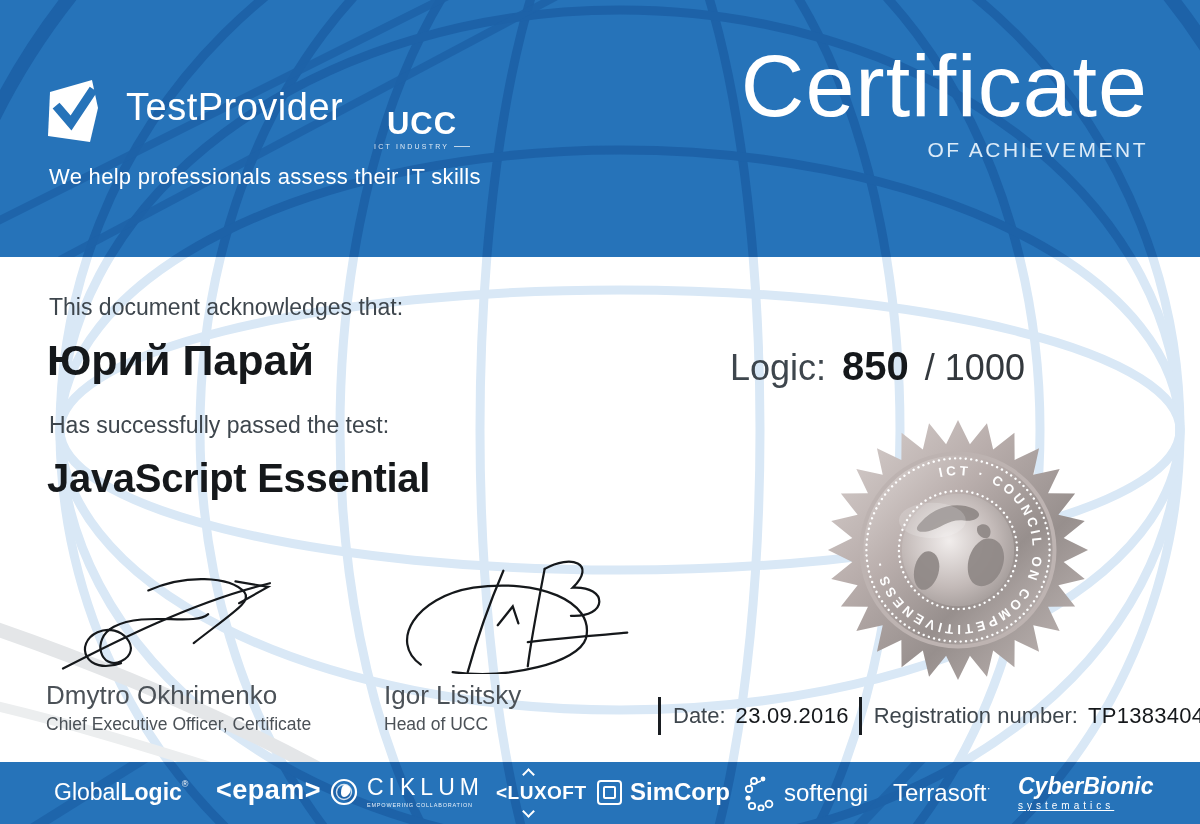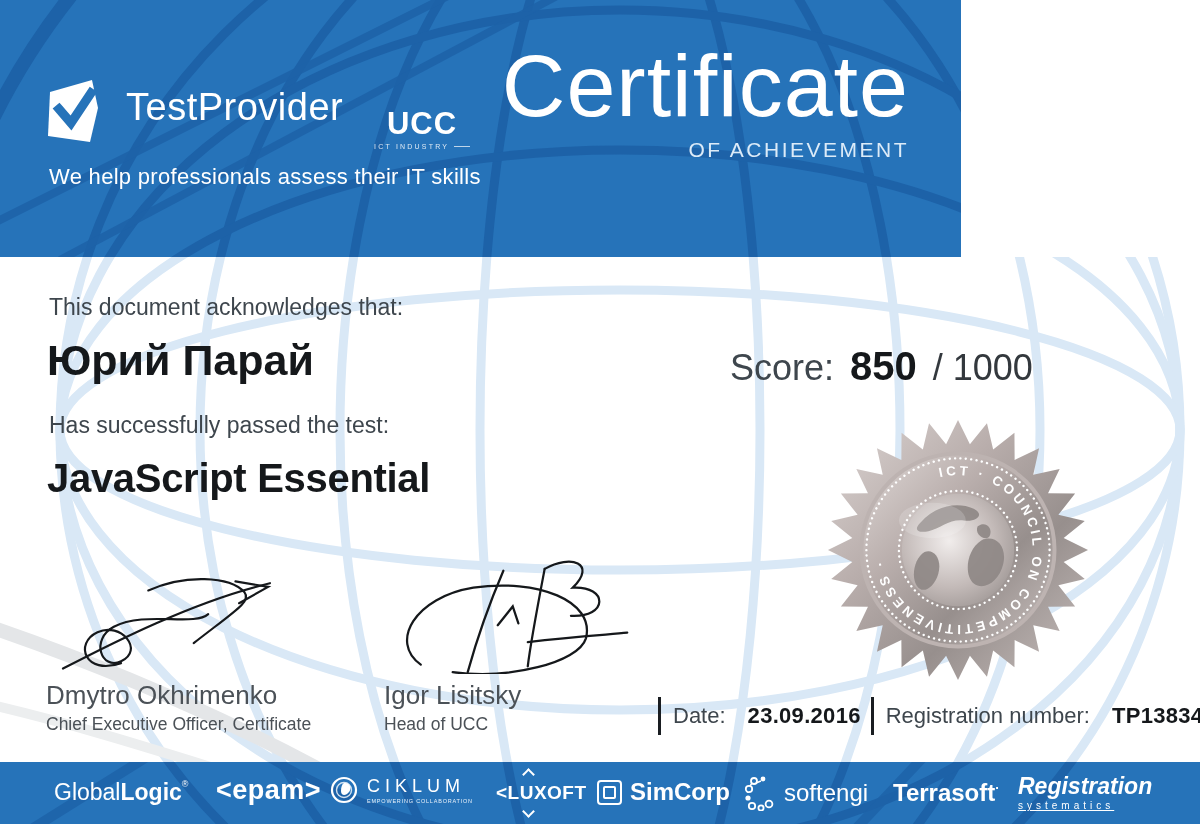--- a/index.html
+++ b/index.html
@@ -9,21 +9,21 @@
     --ink:#15181B;
     --gray-text:#3E464D;
     --sig-gray:#4B5157;
   }
   *{margin:0;padding:0;box-sizing:border-box;}
   html,body{background:#555;}
   body{font-family:"Liberation Sans",sans-serif;}
   .cert{position:relative;width:1200px;height:824px;background:#fff;overflow:hidden;margin:0 auto;}
 
   
-  .header{position:absolute;top:0;left:0;width:961px;height:257px;background:var(--blue);overflow:hidden;}
+  .header{position:absolute;top:0;left:0;width:1200px;height:257px;background:var(--blue);overflow:hidden;}
   .layer-svg{position:absolute;left:0;top:0;width:1200px;height:824px;pointer-events:none;}
   .globe-use{stroke:var(--decor-blue);}
   .wm .globe-use{stroke:var(--watermark);}
   .footer .layer-svg{top:-762px;}
   .wm .layer-svg{top:-257px;}
 
   .logo-mark{position:absolute;left:46px;top:78px;}
   .brand-text{position:absolute;left:126px;top:86px;font-size:38px;color:#fff;letter-spacing:.5px;}
   .ucc{position:absolute;left:374px;top:88px;width:96px;text-align:center;color:#fff;margin-top:20px;}
   .ucc-word{font-size:31px;font-weight:700;letter-spacing:1px;line-height:1;}
@@ -56,42 +56,42 @@
   .sig-left{left:46px;top:556px;width:320px;}
   .sig-right{left:384px;top:552px;width:300px;}
   .sig svg{display:block;}
   .sig-name{font-size:26px;margin-top:6px;color:var(--sig-gray);}
   .sig-title{font-size:17.5px;margin-top:3px;color:var(--sig-gray);}
 
   
   .meta{position:absolute;left:658px;top:696px;display:flex;align-items:center;height:40px;}
   .meta-bar{width:3px;height:38px;background:#191D21;}
   .meta-label{font-size:22px;color:var(--gray-text);margin-left:12px;white-space:nowrap;}
-  .meta-value{font-size:22px;font-weight:700;color:var(--ink);margin-left:10px;letter-spacing:.3px;white-space:nowrap;padding-left:12px;}
+  .meta-value{font-size:22px;font-weight:400;color:var(--ink);margin-left:10px;letter-spacing:.3px;white-space:nowrap;}
   .meta-bar.second{margin-left:10px;}
 
   
   .footer{position:absolute;top:762px;left:0;width:1200px;height:65px;background:var(--blue);overflow:hidden;color:#fff;}
   .partner{position:absolute;white-space:nowrap;}
   .lg-global{left:54px;top:17px;font-size:23px;}
   .lg-global .bold{font-weight:700;}
   .lg-global sup{font-size:9px;vertical-align:top;}
   .lg-epam{left:216px;top:13px;font-size:27px;font-weight:700;letter-spacing:.5px;}
   .lg-ciklum{left:330px;top:14px;display:flex;align-items:center;gap:9px;}
-  .ciklum-col .main{font-size:18px;letter-spacing:5px;line-height:1;}
+  .ciklum-col .main{font-size:23px;letter-spacing:5px;line-height:1;}
   .ciklum-col .tag{font-size:5.5px;letter-spacing:.8px;margin-top:3px;color:#E8F1FA;}
   .lg-luxoft{left:496px;top:20px;font-size:19px;font-weight:700;letter-spacing:.5px;position:relative;}
   .lux-caret{position:absolute;width:9px;height:9px;border:2px solid #fff;border-left:none;border-bottom:none;left:28px;}
   .lux-caret.up{top:-12px;transform:rotate(-45deg);}
   .lux-caret.down{bottom:-12px;transform:rotate(135deg);}
   .lg-simcorp{left:597px;top:16px;display:flex;align-items:center;gap:8px;font-size:24px;font-weight:700;}
   .sc-icon{width:25px;height:25px;border:2.5px solid #fff;border-radius:4px;display:flex;align-items:center;justify-content:center;}
   .sc-icon i{display:block;width:13px;height:13px;border:2.5px solid #fff;border-radius:2px;}
   .lg-softengi{left:744px;top:13px;display:flex;align-items:center;gap:6px;font-size:24px;}
-  .lg-terrasoft{left:893px;top:17px;font-size:24px;font-weight:bold;}
+  .lg-terrasoft{left:893px;top:17px;font-size:24px;}
   .lg-terrasoft .mark{font-size:13px;vertical-align:super;}
   .lg-cyber{left:1018px;top:13px;text-align:left;}
   .cyber-main{font-size:23px;font-weight:700;font-style:italic;line-height:1;}
   .cyber-sub{font-size:10px;letter-spacing:4px;margin-top:2px;text-decoration:underline;}
 </style>
 </head>
 <body>
 
 <svg width="0" height="0" style="position:absolute">
   <defs>
@@ -155,21 +155,21 @@
       </g>
     </svg>
   </div>
 
   <div class="ack-label">This document acknowledges that:</div>
   <div class="recipient">Юрий Парай</div>
   <div class="passed-label">Has successfully passed the test:</div>
   <div class="test-name">JavaScript Essential</div>
 
   <div class="score-row">
-    <span class="score-label">Score:</span>
+    <span class="score-label">Logic:</span>
     <span class="score-value">850</span>
     <span class="score-total">/ 1000</span>
   </div>
 
   <div class="seal-wrap">
     <svg width="264" height="264" viewBox="-134 -134 268 268">
       <defs>
         <linearGradient id="silverGrad" x1="0" y1="0" x2="1" y2="1">
           <stop offset="0" stop-color="#DDD6D4"></stop>
           <stop offset=".35" stop-color="#B9AEAC"></stop>
@@ -291,18 +291,18 @@
         <path d="M12 8 L17 6 M6 11 L8 8" stroke-width="1.4"></path>
       </svg>
       <span>softengi</span>
     </div>
 
     <div class="partner lg-terrasoft">
       <span>Terrasoft</span><span class="mark">·</span>
     </div>
 
     <div class="partner lg-cyber">
-      <div class="cyber-main">Registration</div>
+      <div class="cyber-main">CyberBionic</div>
       <div class="cyber-sub">systematics</div>
     </div>
   </div>
 
 </div>
 
 </body></html>

